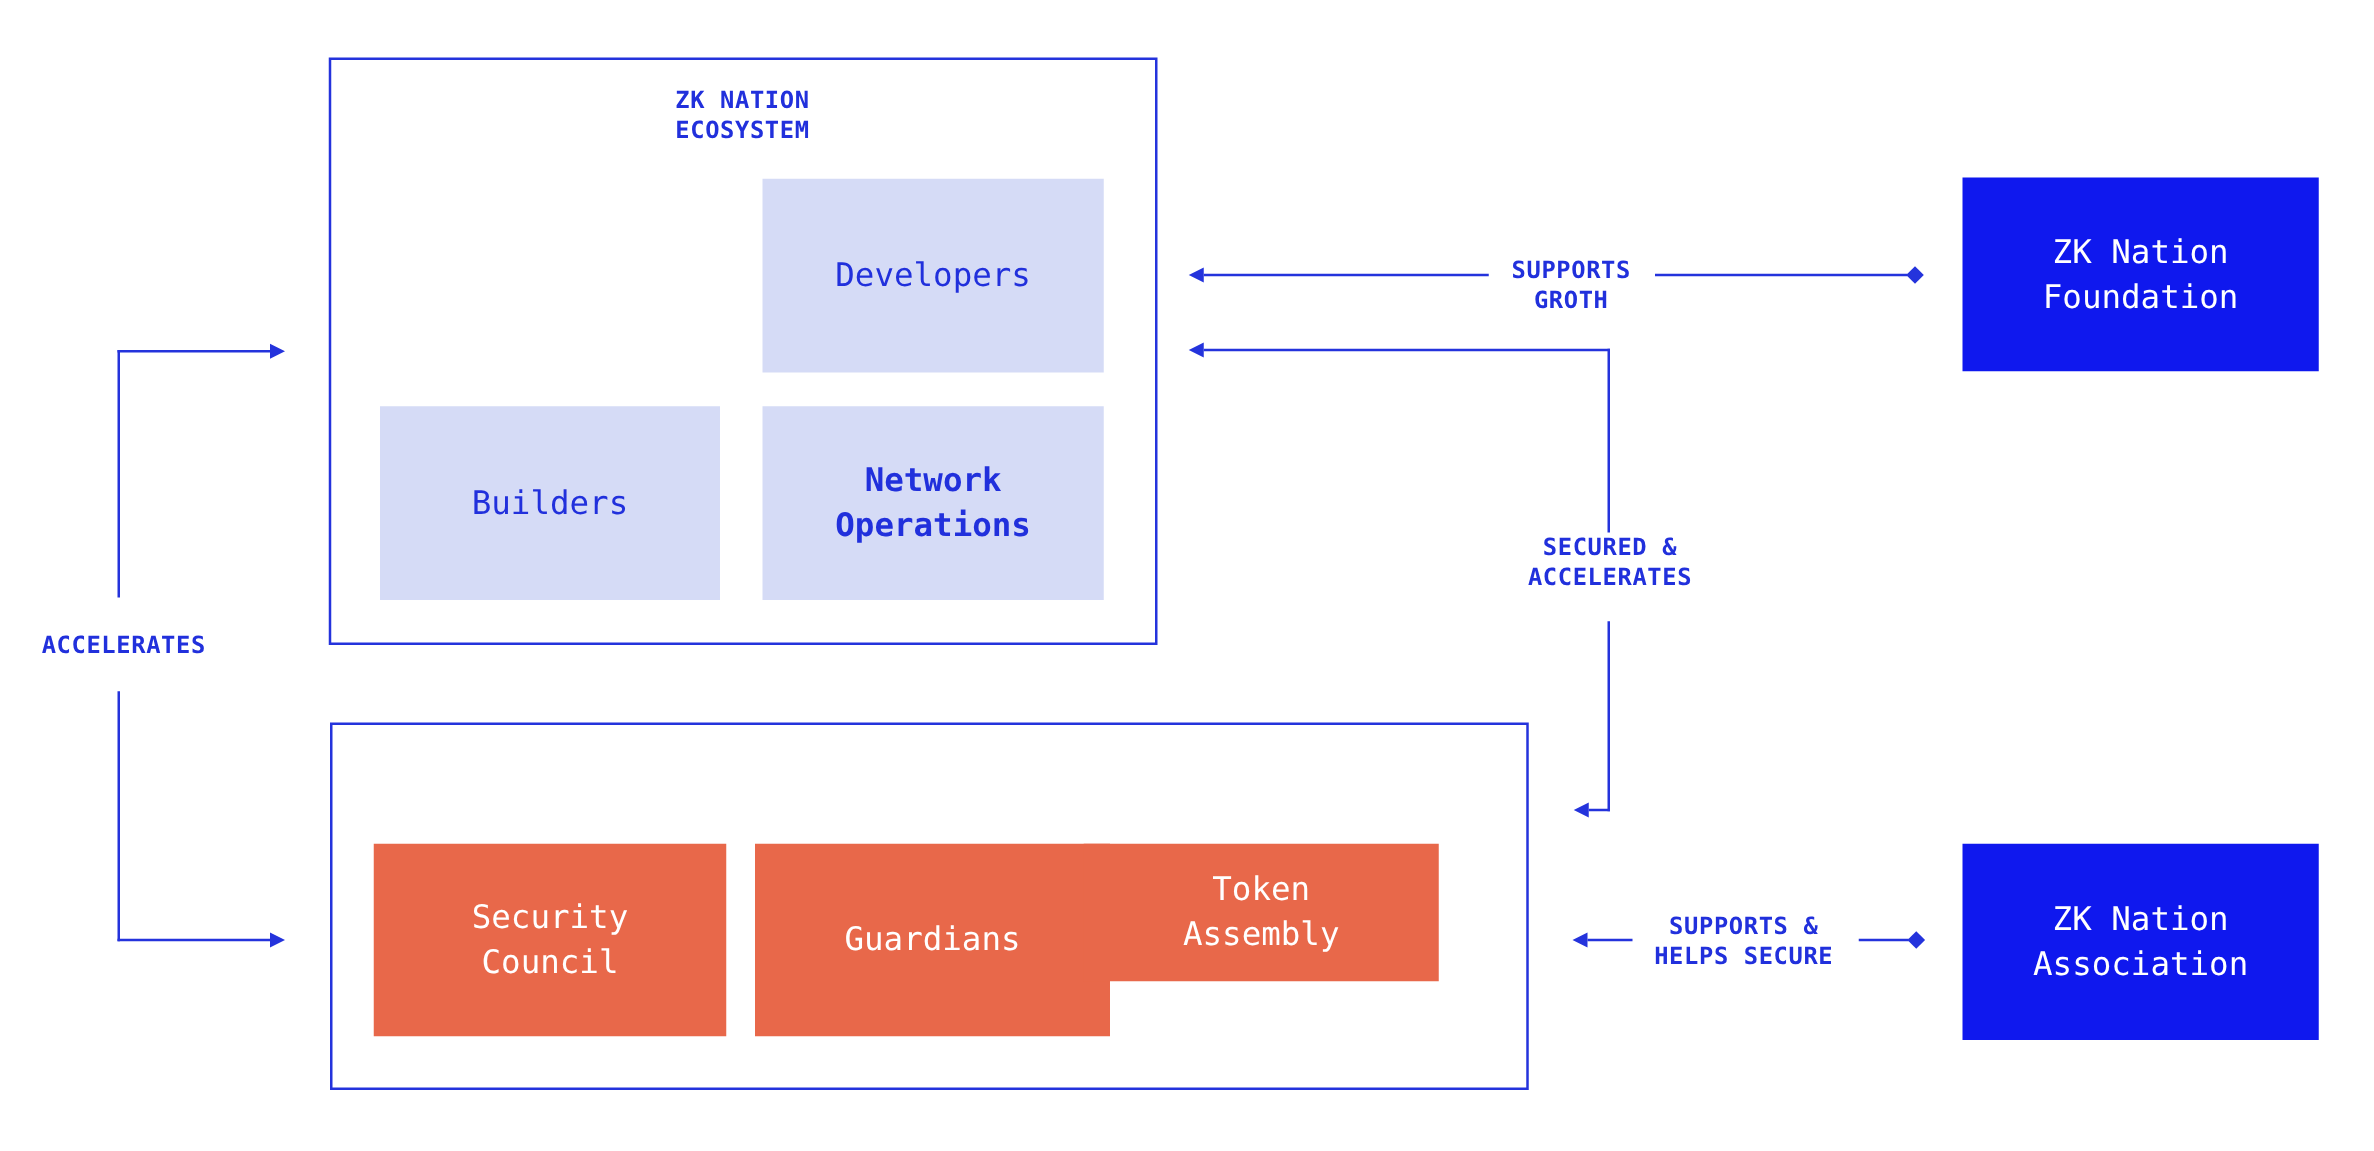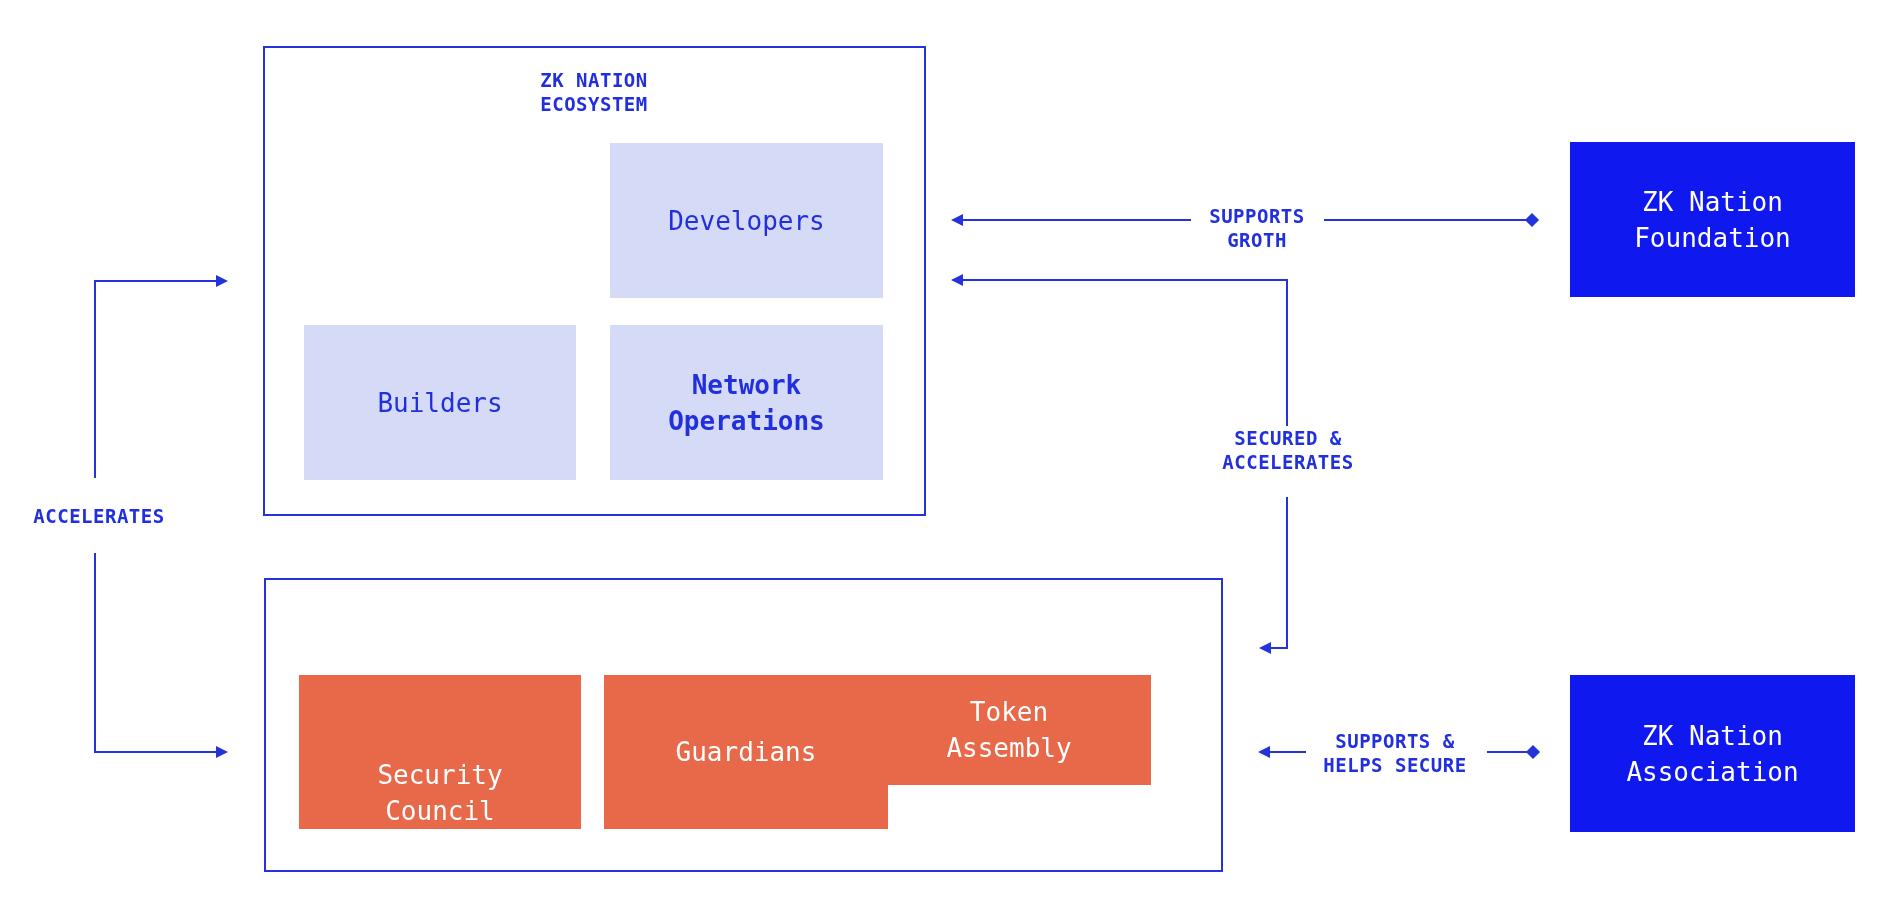--- a/index.html
+++ b/index.html
@@ -52,21 +52,21 @@
   <div class="node lavender" style="left:304px;top:325px;width:272px;height:155px;">
     <span class="lbl">Builders</span>
   </div>
   <div class="node lavender" style="left:610px;top:325px;width:273px;height:155px;font-weight:bold;">
     <span class="lbl">Network
 Operations</span>
   </div>
 
   <div class="frame" style="left:264px;top:578px;width:959px;height:294px;"></div>
 
-  <div class="node orange" style="left:299px;top:675px;width:282px;height:154px;align-items:flex-end;">
+  <div class="node orange" style="left:299px;top:675px;width:282px;height:154px;">
     <span class="lbl">Security
 Council</span>
   </div>
   <div class="node orange" style="left:604px;top:675px;width:284px;height:154px;">
     <span class="lbl">Guardians</span>
   </div>
   <div class="node orange" style="left:867px;top:675px;width:284px;height:110px;">
     <span class="lbl">Token
 Assembly</span>
   </div>

